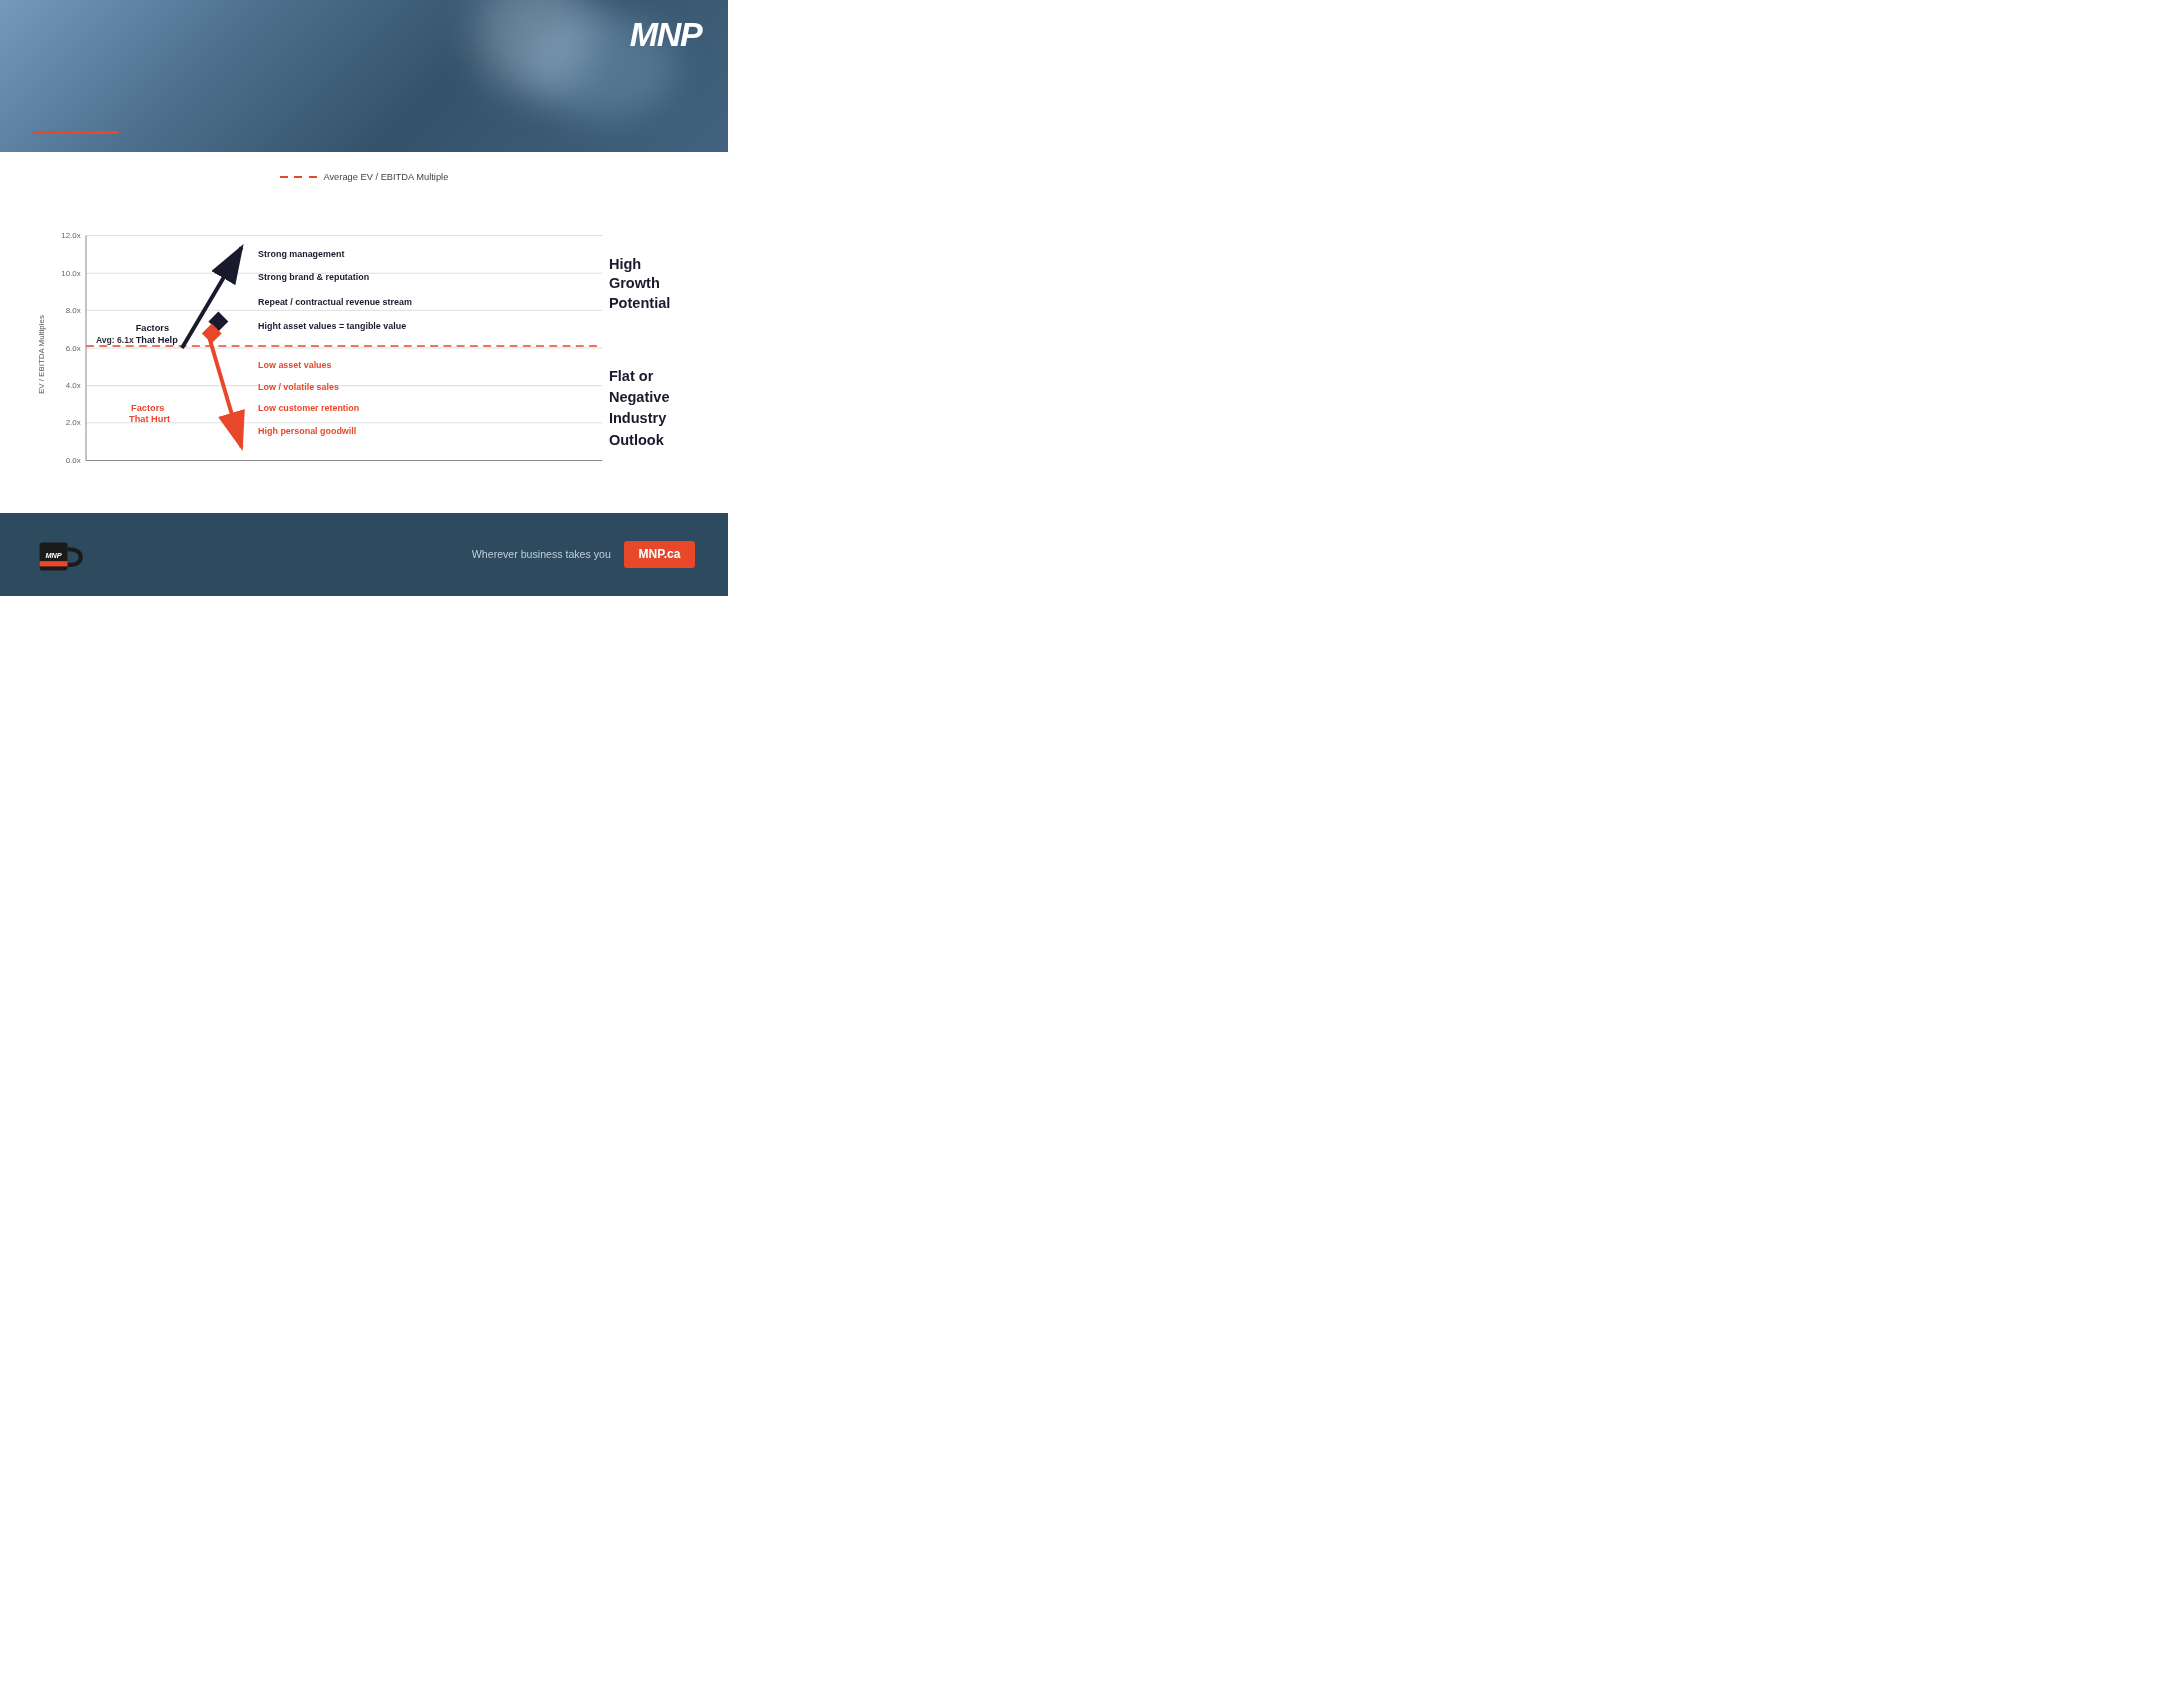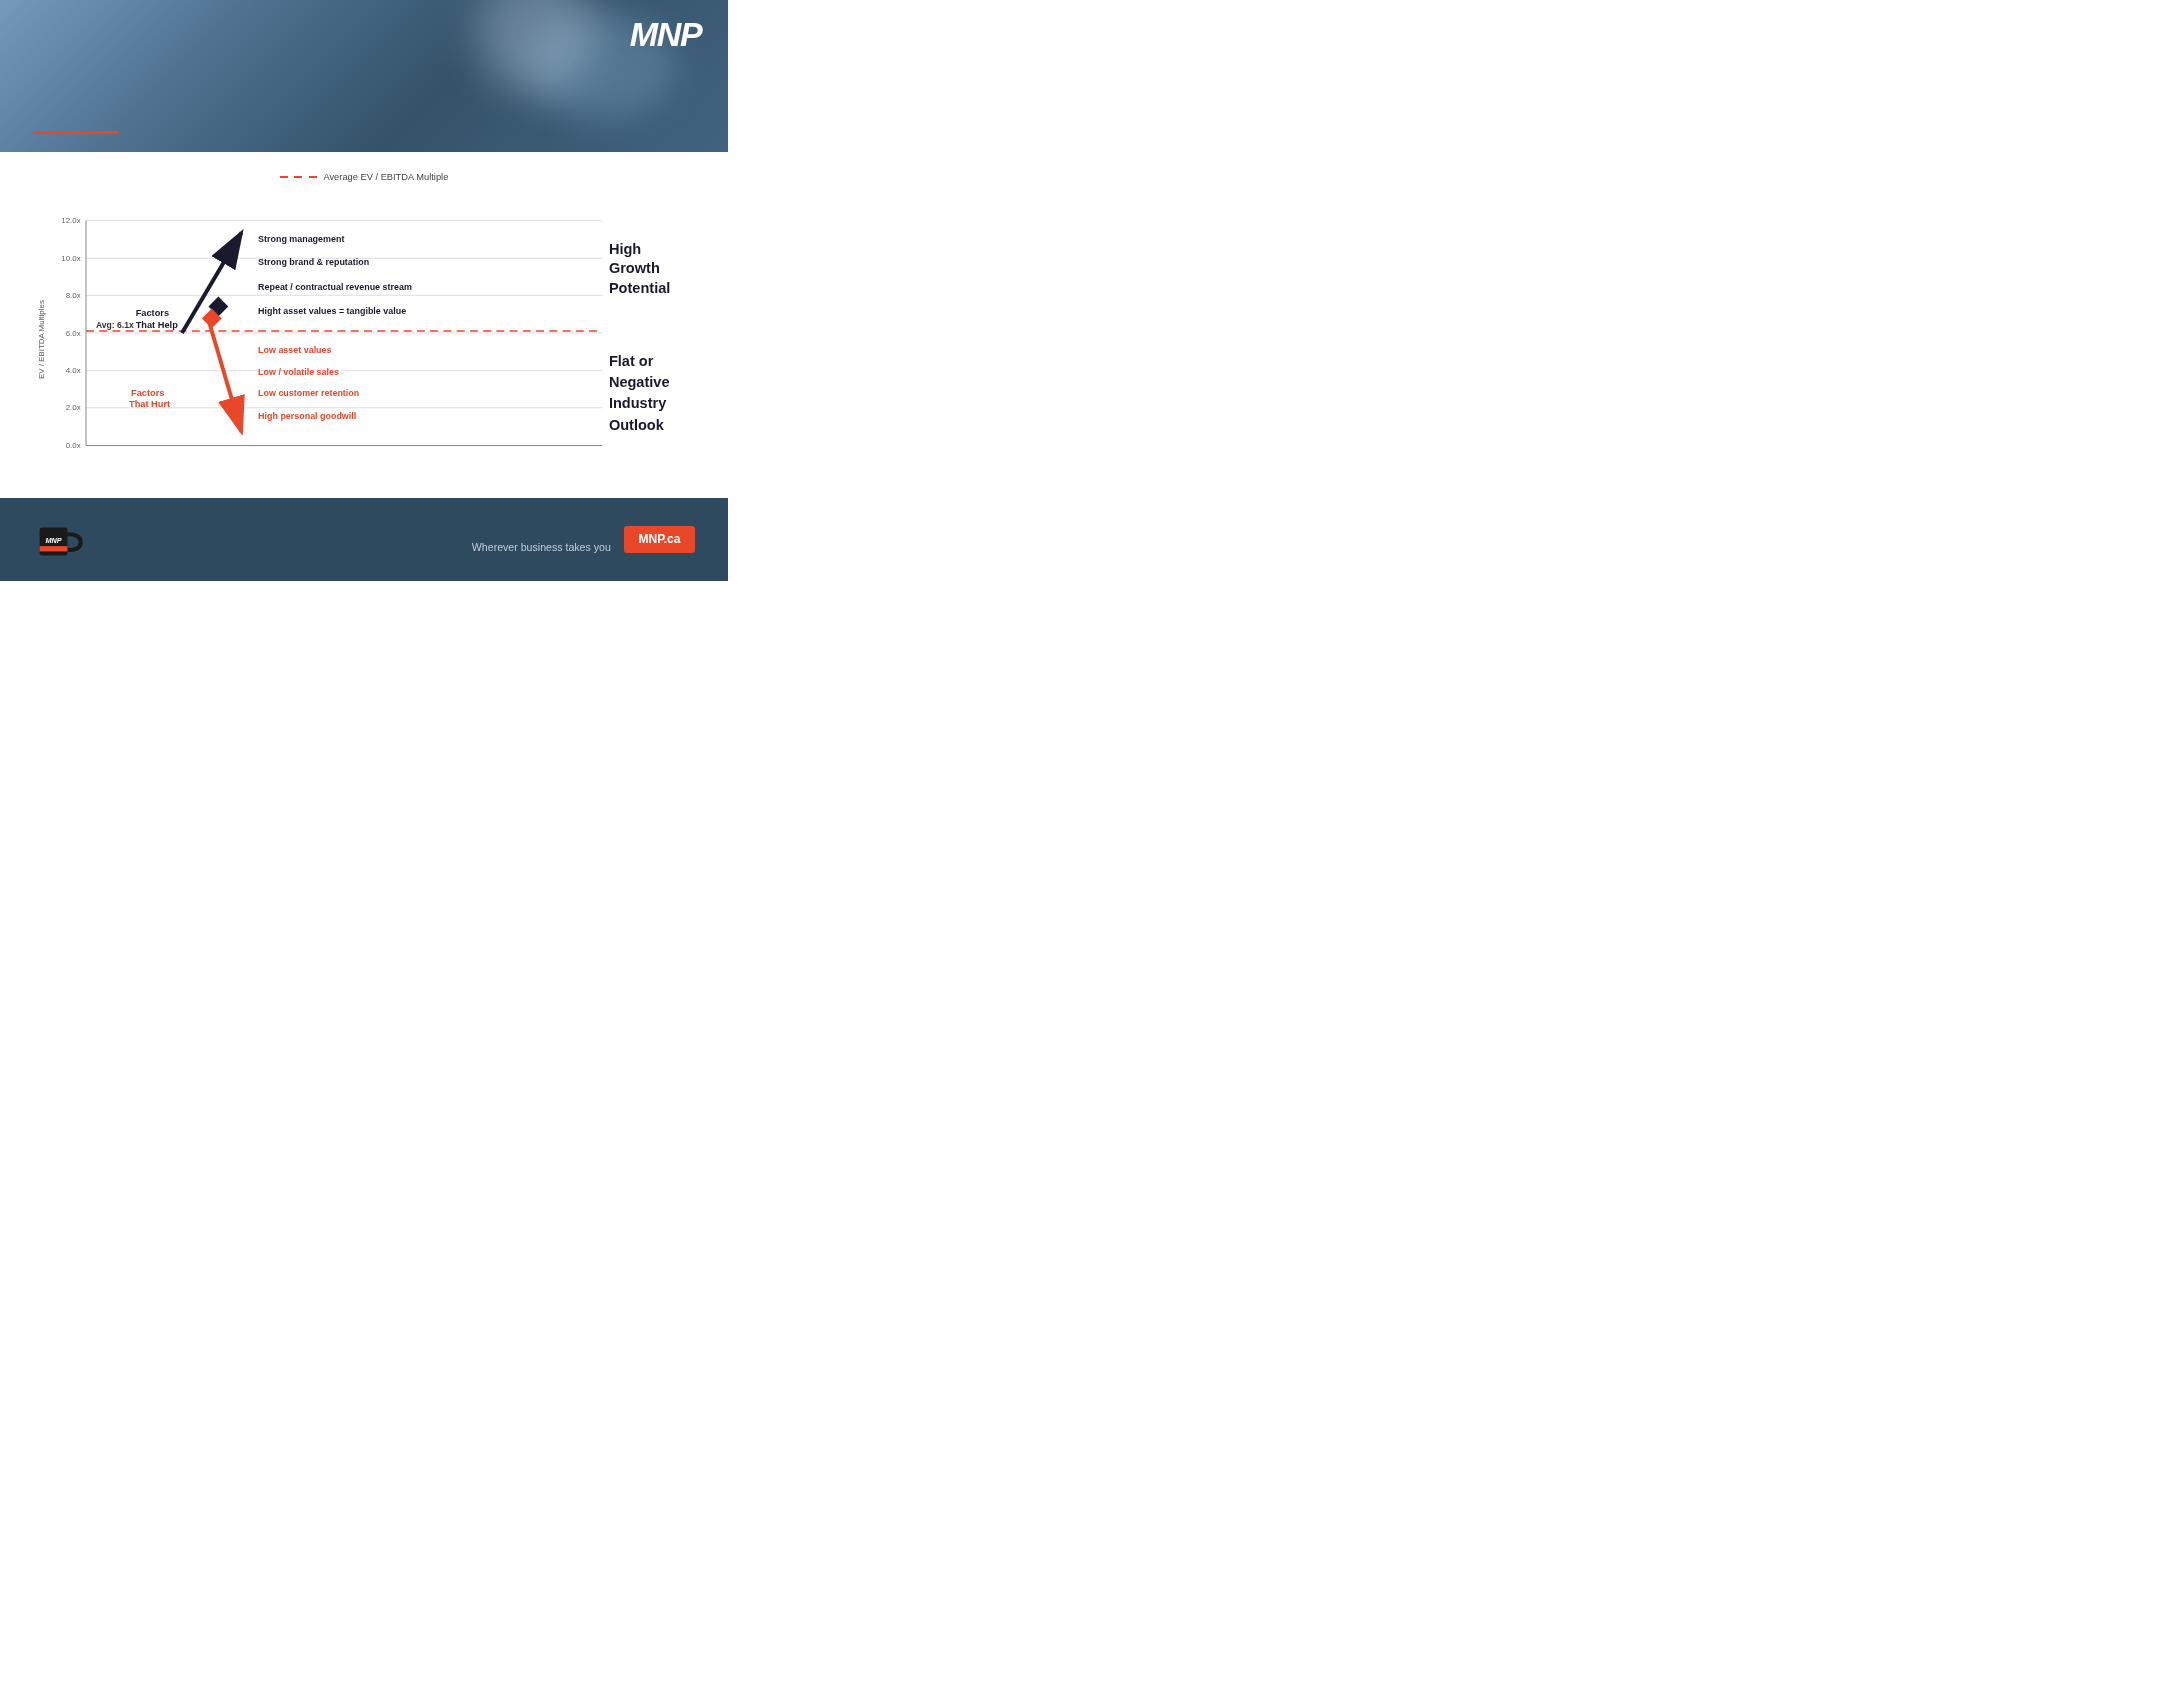--- a/index.html
+++ b/index.html
@@ -84,21 +84,21 @@
     .main-content {
       padding: 20px 33px 13.2px 33px;
       background: #fff;
     }
 
     .legend {
       display: flex;
       align-items: center;
       justify-content: center;
       gap: 6.6px;
-      margin-bottom: 12px;
+      margin-bottom: 27px;
       font-size: 9.3px;
       color: #444;
     }
 
     .legend-dash {
       display: inline-flex;
       align-items: center;
       gap: 2px;
     }
 
@@ -134,21 +134,21 @@
     .footer-logo-area {
       display: flex;
       align-items: center;
       gap: 0;
     }
 
     .footer-tagline {
       color: #c0cdd8;
       font-size: 10.6px;
       display: flex;
-      align-items: flex-end;
+      align-items: center;
       gap: 13.2px;
     }
 
     .footer-url {
       background: #e8472a;
       color: #fff;
       font-weight: 700;
       font-size: 12px;
       padding: 6.6px 14.6px;
       border-radius: 3px;

